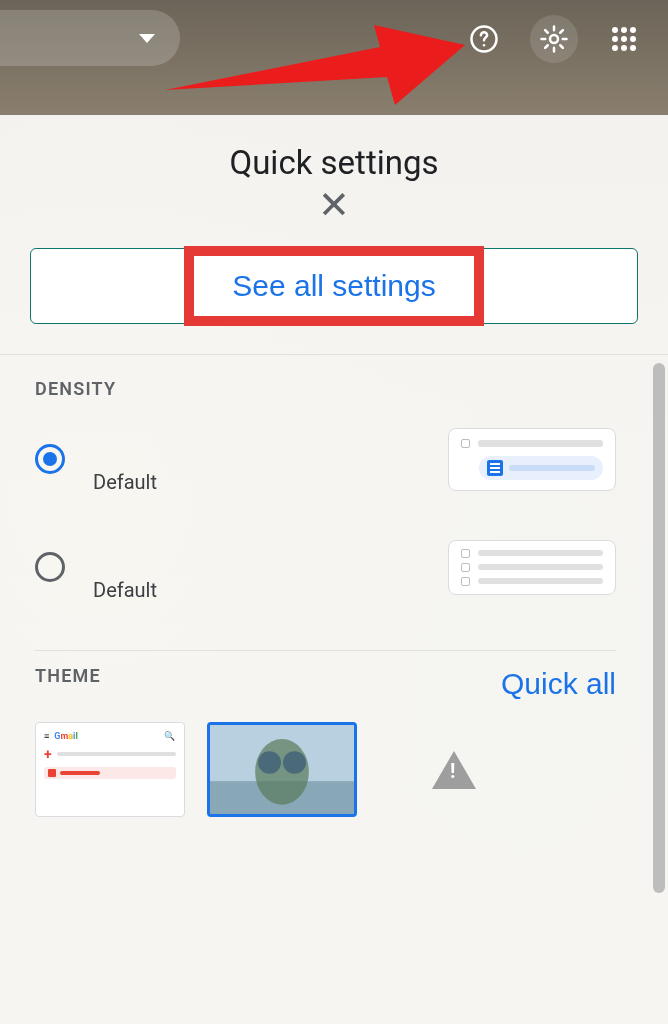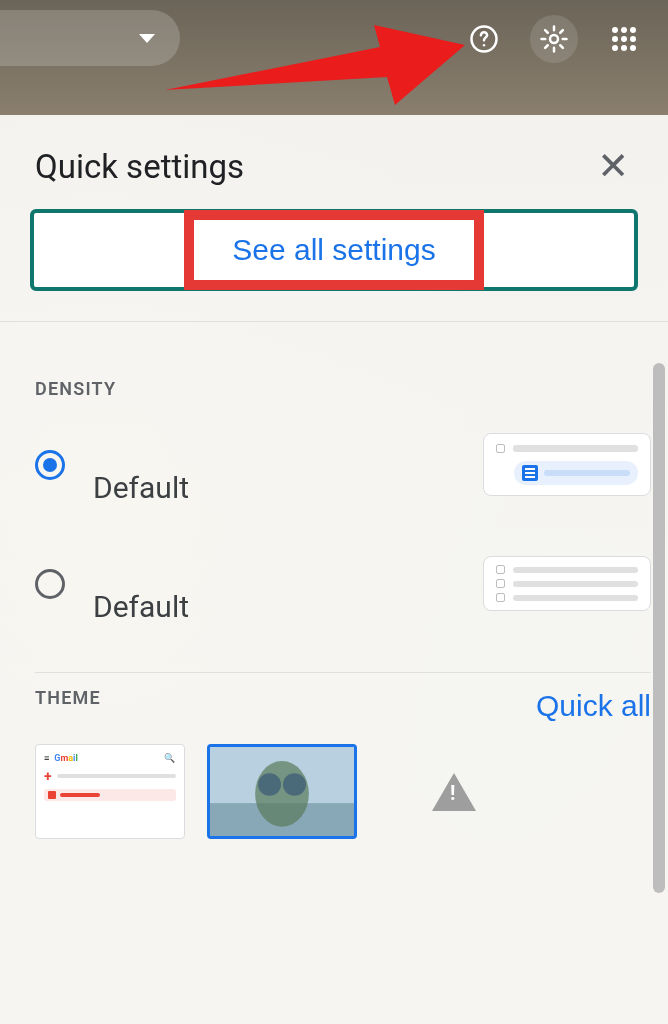--- a/index.html
+++ b/index.html
@@ -61,40 +61,41 @@
     .panel {
       position: absolute;
       top: 115px;
       left: 0; right: 0; bottom: 0;
       background: rgba(255,255,255,0.88);
       padding: 28px 0 0 0;
     }
     .panel-header {
       display:flex;align-items:center;justify-content:space-between;
       padding: 0 35px 20px 35px;
+      flex-direction: column;
     }
     .panel-title {
       font-size: 33px;
       color: #202124;
       font-weight: 400;
     }
     .close-btn {
       background:none;border:none;cursor:pointer;
       font-size: 38px;
       color:#5f6368;
       line-height:1;
       padding:4px;
     }
     .see-all-wrap {
       padding: 0 30px;
       margin-bottom: 30px;
     }
     .see-all {
       width:100%;
-      border:4px solid #0f766e;
+      border:1px solid #0f766e;
       background:#fff;
       border-radius:6px;
       padding: 20px 0;
       display:flex;align-items:center;justify-content:center;
       cursor:pointer;
       position:relative;
     }
     .see-all-text {
       color:#1a73e8;font-size:30px;font-weight:500;
     }
@@ -105,21 +106,21 @@
       height: 80px;
       left:50%;
       top:50%;
       transform:translate(-50%,-50%);
     }
     .divider { height:1px;background:#e0e0e0;margin:0; }
     .scroll-area {
       position:absolute;
       top:245px; left:0; right:0; bottom:0;
       overflow:hidden;
-      padding: 18px 17px 0 35px;
+      padding: 18px 52px 0 35px;
     }
     .section-label {
       font-size: 18px;
       font-weight:600;
       letter-spacing:1.2px;
       color:#5f6368;
       margin-bottom: 25px;
     }
     .density-list { display:flex;flex-direction:column;gap:38px;margin-bottom:48px; }
     .density-row {
@@ -128,21 +129,21 @@
     .radio {
       width:30px;height:30px;border-radius:50%;
       border:3px solid #5f6368;
       display:flex;align-items:center;justify-content:center;
       flex-shrink:0;
     }
     .radio.selected { border-color:#1a73e8; }
     .radio-dot {
       width:14px;height:14px;border-radius:50%;background:#1a73e8;
     }
-    .density-label { font-size:30px;color:#3c4043;font-weight:400;margin-top:46px; }
+    .density-label { font-size:20px;color:#3c4043;font-weight:400;margin-top:46px; }
     .density-preview {
       margin-left:auto;
       width:168px;
       border:1px solid #dadce0;
       border-radius:8px;
       background:#fff;
       padding:10px 12px;
       display:flex;flex-direction:column;gap:8px;
     }
     .pv-row{display:flex;align-items:center;gap:8px;}

